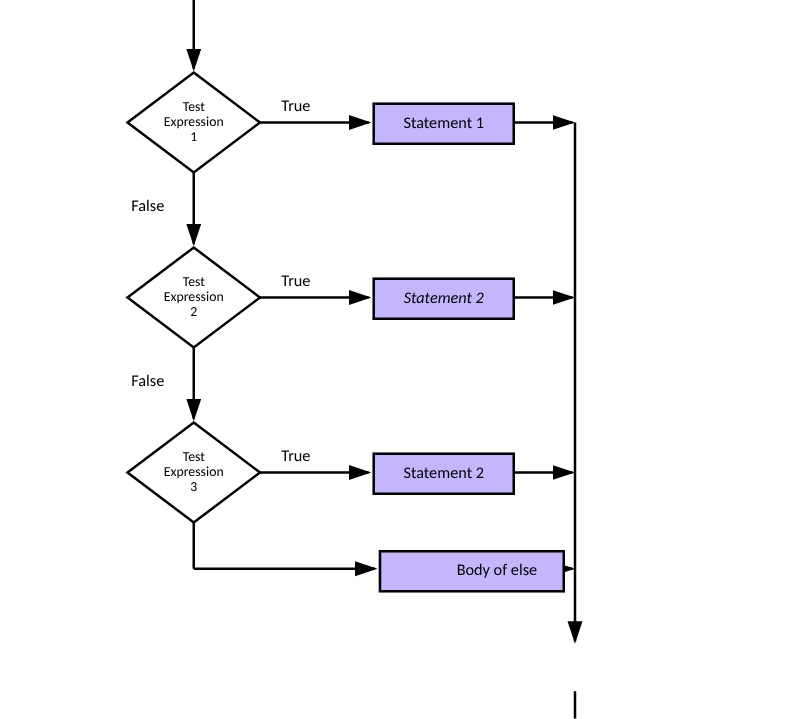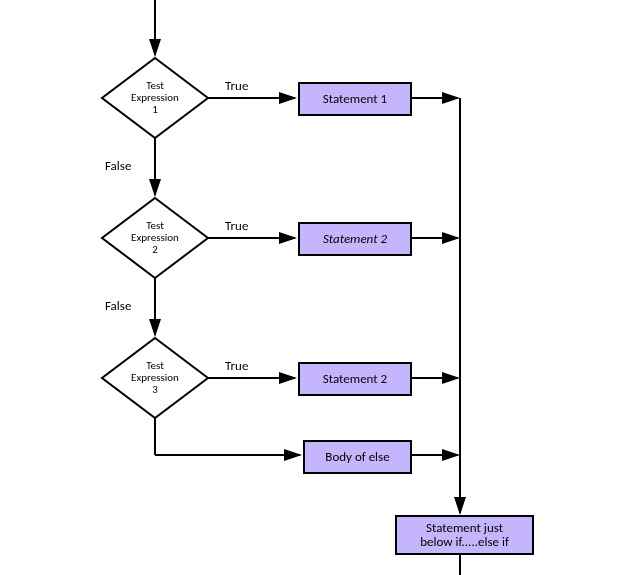--- a/index.html
+++ b/index.html
@@ -110,25 +110,22 @@
 
   <div class="rect" style="left:298px; top:82px; width:110px; height:30px;">
     <span>Statement 1</span>
   </div>
   <div class="rect" style="left:298px; top:222px; width:110px; height:30px;font-style:italic;">
     <span>Statement 2</span>
   </div>
   <div class="rect" style="left:298px; top:362px; width:110px; height:30px;">
     <span>Statement 2</span>
   </div>
-  <div class="rect" style="left:303px; top:440px; width:105px; height:30px;">
+  <div class="rect" style="left:303px; top:440px; width:105px; height:30px;padding-left:40px;">
     <span>Body of else</span>
-  </div>
-  <div class="rect" style="left:395px; top:515px; width:135px; height:36px;">
-    <span>Statement just<br>below if.....else if</span>
   </div>
 
   <div class="label" style="left:225px; top:78px;">True</div>
   <div class="label" style="left:105px; top:158px;">False</div>
 
   <div class="label" style="left:225px; top:218px;">True</div>
   <div class="label" style="left:105px; top:298px;">False</div>
 
   <div class="label" style="left:225px; top:358px;">True</div>
 

